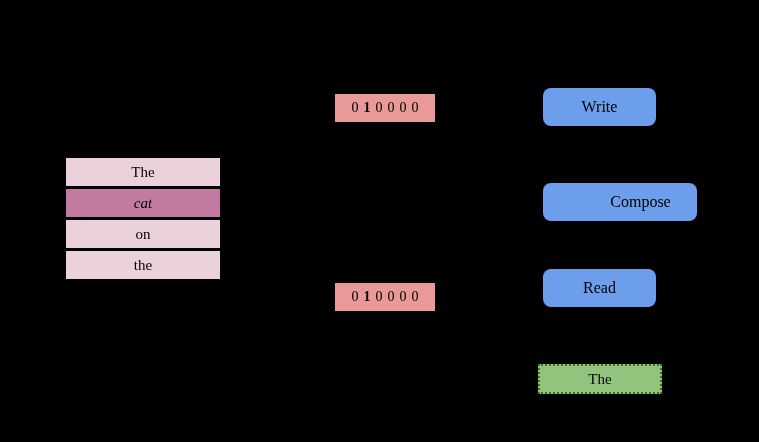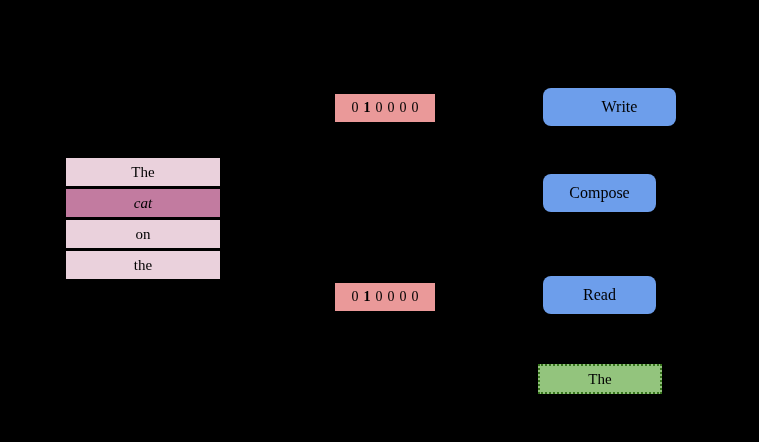--- a/index.html
+++ b/index.html
@@ -63,23 +63,23 @@
     left: 543px;
     width: 113px;
     height: 38px;
     border-radius: 8px;
     background: var(--op-bg, #6d9eeb);
     display: flex;
     align-items: center;
     justify-content: center;
     font-size: 16px;
   }
-  #op-write { top: 88px; padding-left: 20px; }
-  #op-compose { top: 174px; }
-  #op-read { top: 276px; }
+  #op-write { top: 88px; }
+  #op-compose { top: 183px; padding-left: 41px; }
+  #op-read { top: 269px; }
 
   
   #output-box {
     position: absolute;
     left: 538px;
     top: 364px;
     width: 124px;
     height: 30px;
     box-sizing: border-box;
     background: var(--out-bg, #93c47d);

